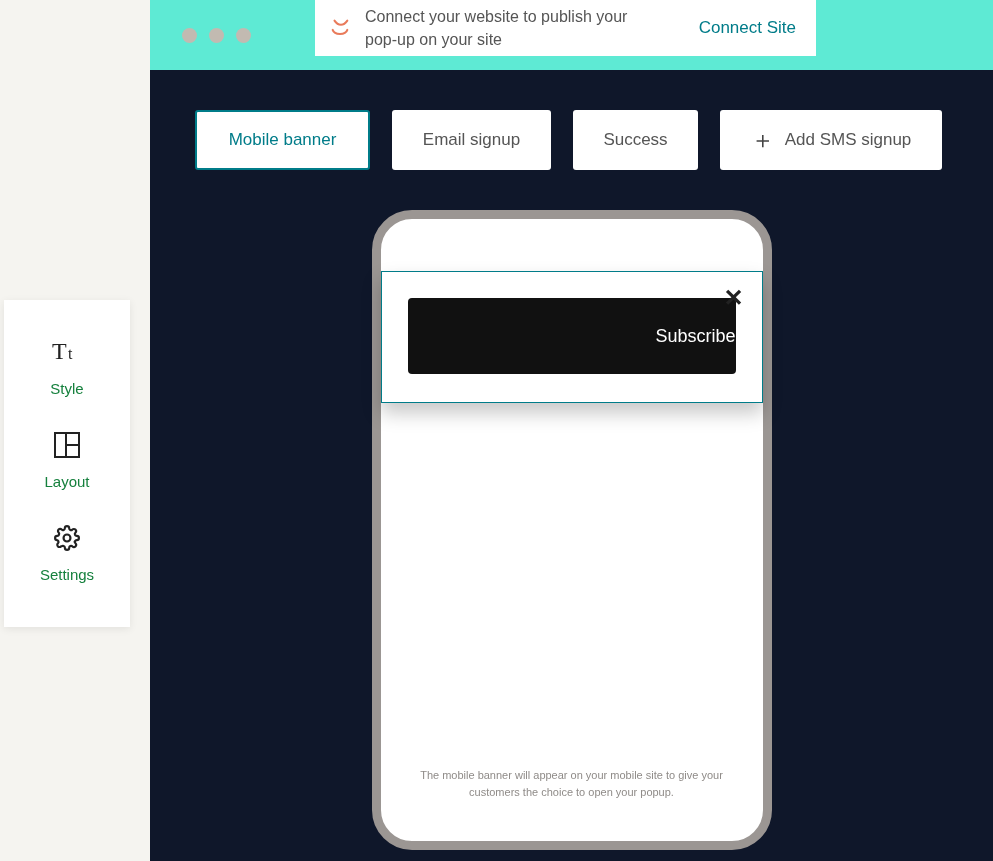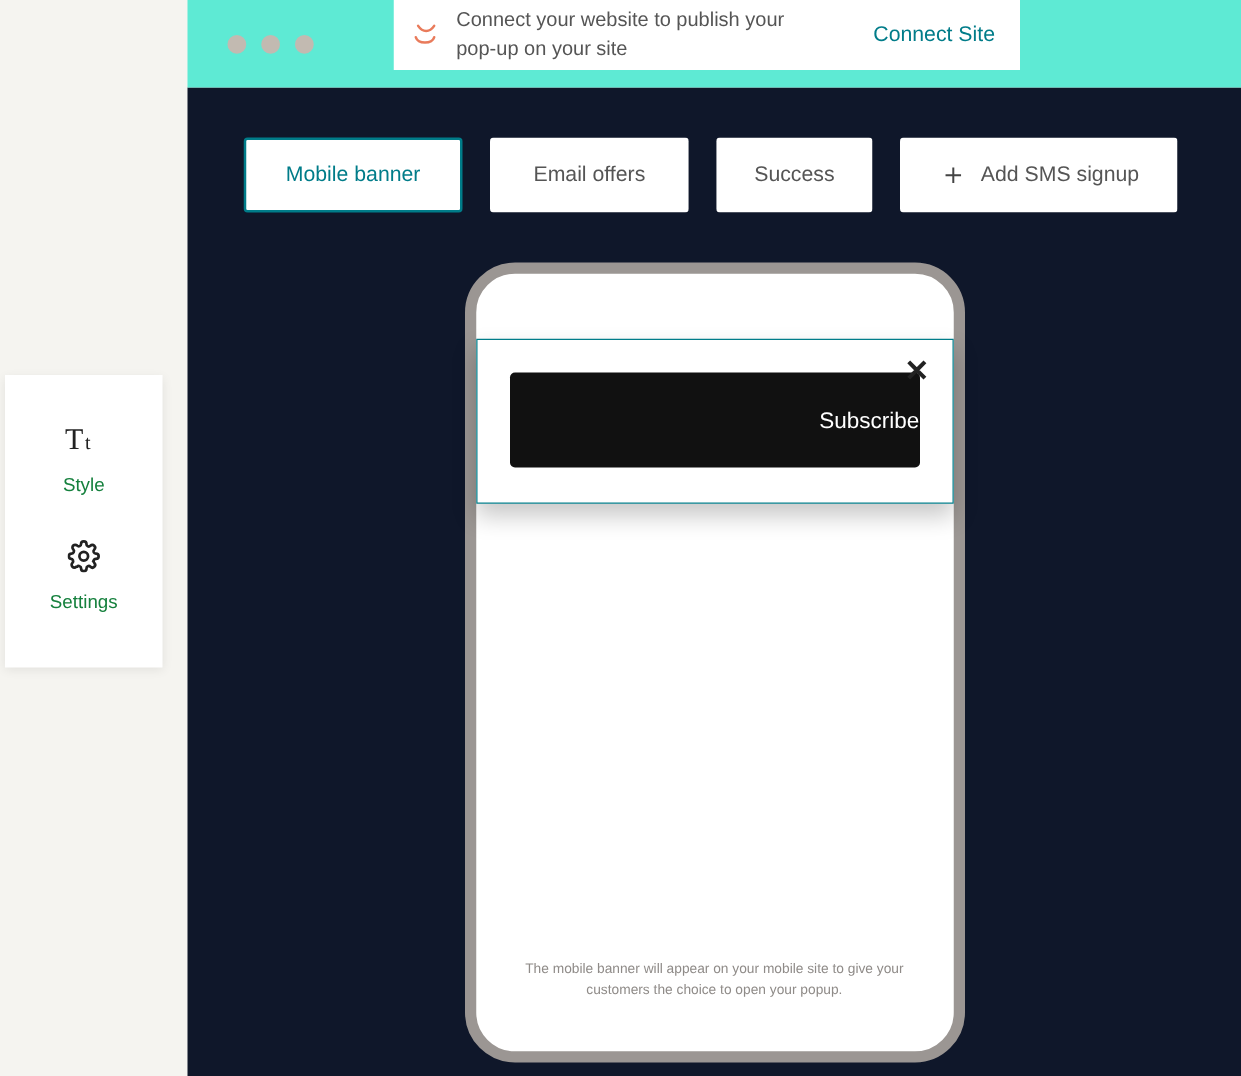--- a/index.html
+++ b/index.html
@@ -220,20 +220,30 @@
     <div class="icon-wrap">
       <svg width="30" height="26" viewBox="0 0 30 26">
         <text x="0" y="20" font-family="Georgia, serif" font-size="24" fill="#222">T</text>
         <text x="16" y="20" font-family="Georgia, serif" font-size="16" fill="#222">t</text>
       </svg>
     </div>
     <div class="label">Style</div>
   </div>
   <div class="side-tool">
     <div class="icon-wrap">
+      <svg width="28" height="28" viewBox="0 0 28 28" fill="none" stroke="#222" stroke-width="2">
+        <rect x="2" y="2" width="24" height="24"></rect>
+        <line x1="13" y1="2" x2="13" y2="26"></line>
+        <line x1="13" y1="14" x2="26" y2="14"></line>
+      </svg>
+    </div>
+    <div class="label">Layout</div>
+  </div>
+  <div class="side-tool">
+    <div class="icon-wrap">
       <svg width="26" height="26" viewBox="0 0 24 24" fill="none" stroke="#222" stroke-width="2">
         <circle cx="12" cy="12" r="3.2"></circle>
         <path d="M19.4 15a1.7 1.7 0 0 0 .34 1.87l.06.06a2 2 0 1 1-2.83 2.83l-.06-.06a1.7 1.7 0 0 0-1.87-.34 1.7 1.7 0 0 0-1 1.56V21a2 2 0 1 1-4 0v-.09a1.7 1.7 0 0 0-1.11-1.56 1.7 1.7 0 0 0-1.87.34l-.6.06a2 2 0 1 1-2.83-2.83l.06-.06a1.7 1.7 0 0 0 .34-1.87 1.7 1.7 0 0 0-1.56-1H3a2 2 0 1 1 0-4h.09a1.7 1.7 0 0 0 1.56-1.11 1.7 1.7 0 0 0-.34-1.87l-.06-.06a2 2 0 1 1 2.83-2.83l.06.06a1.7 1.7 0 0 0 1.87.34H9a1.7 1.7 0 0 0 1-1.56V3a2 2 0 1 1 4 0v.09a1.7 1.7 0 0 0 1 1.56 1.7 1.7 0 0 0 1.87-.34l.06-.06a2 2 0 1 1 2.83 2.83l-.06.06a1.7 1.7 0 0 0-.34 1.87V9a1.7 1.7 0 0 0 1.56 1H21a2 2 0 1 1 0 4h-.09a1.7 1.7 0 0 0-1.56 1z"></path>
       </svg>
     </div>
     <div class="label">Settings</div>
   </div>
 </div>
 
 <div class="main-region">
@@ -256,21 +266,21 @@
     </div>
   </div>
 
   <div class="canvas-area">
 
     <div class="tab-row">
       <div class="tab-btn active" style="width:175px">
         <span>Mobile banner</span>
       </div>
       <div class="tab-btn" style="width:159px">
-        <span>Email offers</span>
+        <span>Email signup</span>
       </div>
       <div class="tab-btn" style="width:125px">
         <span>Success</span>
       </div>
       <div class="tab-btn" style="width:222px">
         <span class="plus">＋</span>
         <span>Add SMS signup</span>
       </div>
     </div>
 

